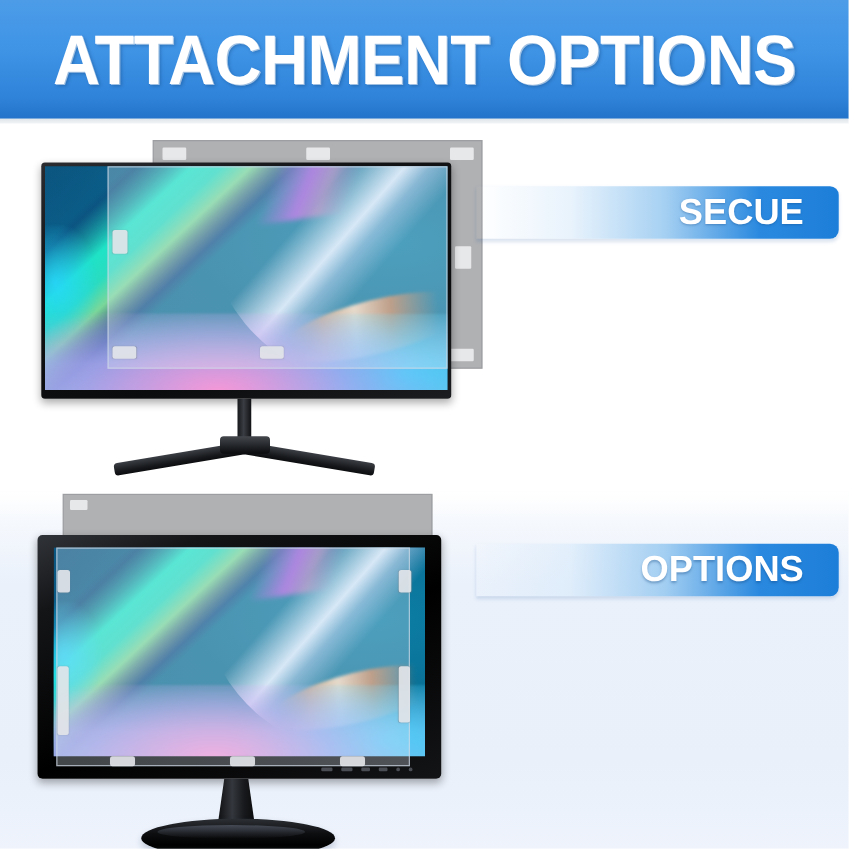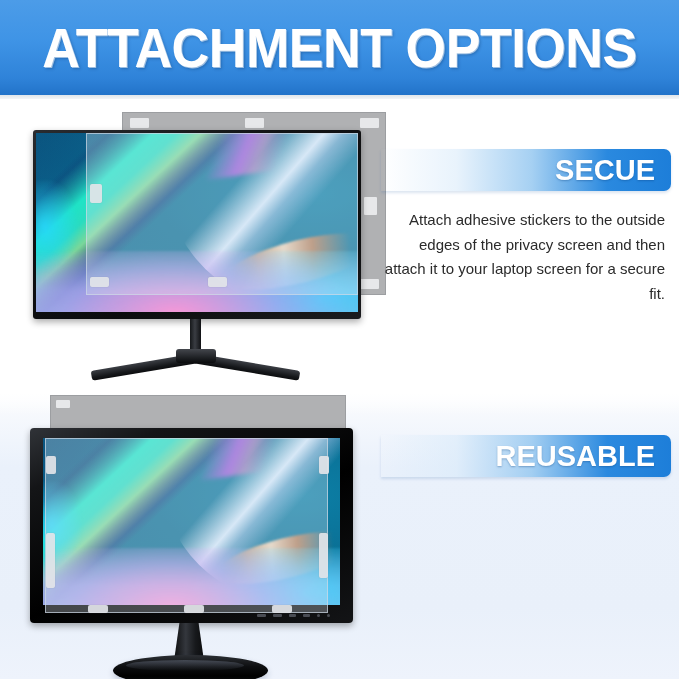--- a/index.html
+++ b/index.html
@@ -78,21 +78,21 @@
     border-radius: 0 7px 7px 0;
     background: linear-gradient(90deg,
         rgba(255,255,255,0) 0%,
         rgba(214,233,250,0.55) 26%,
         rgba(150,200,240,0.85) 52%,
         #2a89df 78%,
         #1d7ed9 100%);
     display: flex;
     align-items: center;
     justify-content: flex-end;
-    padding-right: 16px;
+    padding-right: 28px;
     box-sizing: border-box;
     box-shadow: 0 2px 3px rgba(30,90,160,0.16);
   }
   .badge-label {
     font-family: "Liberation Sans", sans-serif;
     font-size: 29px;
     font-weight: bold;
     color: #ffffff;
     letter-spacing: 0px;
     white-space: nowrap;
@@ -303,21 +303,20 @@
                   transform:rotate(9.5deg); transform-origin:left center; border-radius:3px;"></div>
       <div class="base" style="left:176px; top:250px; width:40px; height:14px;
                   background:linear-gradient(180deg,#44474d 0%,#17191c 75%,#0b0c0e 100%); border-radius:3px;"></div>
     </div>
   </div>
 
   <div class="text-panel" id="panel-secure">
     <div class="badge">
       <span class="badge-label">SECUE</span>
     </div>
-    <div class="body-text">Attach adhesive stickers to the outside edges of the privacy screen and then attach it to your laptop screen for a secure fit.</div>
   </div>
 </div>
 
 <div class="section" id="section-reusable">
   <div class="section-fade"></div>
 
   <div class="stage">
 
     <div class="film" style="left:50px; top:2px; width:296px; height:130px;">
       <div class="film-sticker" style="left:6px; top:5px; width:14px; height:8px;"></div>
@@ -366,16 +365,16 @@
       <div class="base" style="left:113px; top:262px; width:155px; height:31px; border-radius:50%;
                   background:linear-gradient(180deg,#2c2f34 0%,#0d0e10 38%,#000 68%,#17191c 100%);
                   box-shadow:0 3px 6px rgba(30,50,90,0.22);"></div>
       <div class="base" style="left:126px; top:267px; width:118px; height:11px; border-radius:50%;
                   background:linear-gradient(180deg,rgba(120,130,150,0.42) 0%,rgba(40,45,55,0) 100%);"></div>
     </div>
   </div>
 
   <div class="text-panel" id="panel-reusable">
     <div class="badge">
-      <span class="badge-label">REUSABLE</span>
+      <span class="badge-label">OPTIONS</span>
     </div>
   </div>
 </div>
 
 </body></html>

